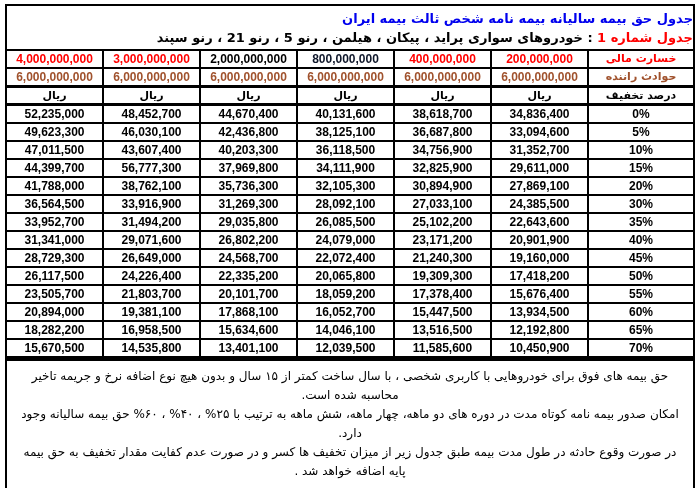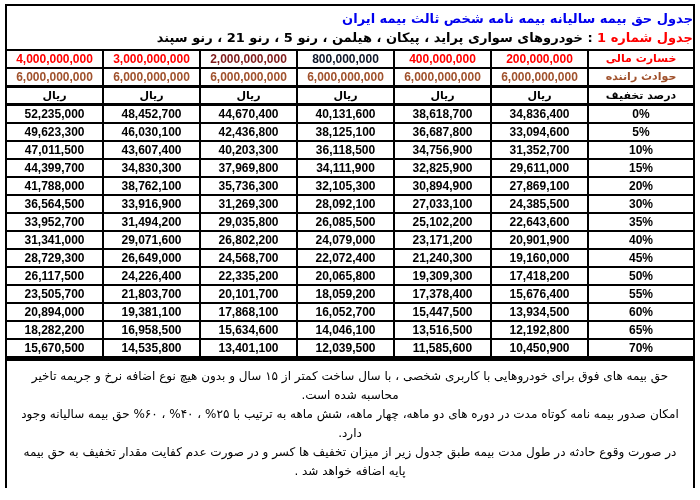--- a/index.html
+++ b/index.html
@@ -35,21 +35,21 @@
         <col style="width:14.1%">
       <col style="width:14.1%">
         <col style="width:14.1%">
         <col style="width:14.1%">
       <col>
     </colgroup>
     <tbody>
         <tr>
           <td class="num" style="color: rgb(255, 0, 0);">4,000,000,000</td>
           <td class="num" style="color: rgb(255, 0, 0); border-radius: 7px;">3,000,000,000</td>
-          <td class="num" style="color: #7f1d1d;">2,000,000,000</td>
+          <td class="num" style="color: #000000;">2,000,000,000</td>
           <td class="num" style="color: #0f172a;">800,000,000</td>
           <td class="num" style="color: rgb(255, 0, 0);">400,000,000</td>
           <td class="num" style="color: rgb(255, 0, 0); margin-left: 32px;">200,000,000</td>
           <td class="lbl" style="color: rgb(255, 0, 0);">خسارت مالی</td>
         </tr>
         <tr>
           <td class="num" style="color: rgb(160, 82, 45);">6,000,000,000</td>
           <td class="num" style="color: rgb(160, 82, 45);">6,000,000,000</td>
           <td class="num" style="color: rgb(160, 82, 45);">6,000,000,000</td>
           <td class="num" style="color: rgb(160, 82, 45);">6,000,000,000</td>
@@ -88,21 +88,21 @@
           <td class="num">47,011,500</td>
           <td class="num">43,607,400</td>
           <td class="num">40,203,300</td>
           <td class="num">36,118,500</td>
           <td class="num">34,756,900</td>
           <td class="num">31,352,700</td>
           <td class="num">10%</td>
         </tr>
         <tr>
           <td class="num">44,399,700</td>
-          <td class="num">34,830,300</td>
+          <td class="num">56,777,300</td>
           <td class="num">37,969,800</td>
           <td class="num">34,111,900</td>
           <td class="num">32,825,900</td>
           <td class="num">29,611,000</td>
           <td class="num">15%</td>
         </tr>
         <tr>
           <td class="num">41,788,000</td>
           <td class="num">38,762,100</td>
           <td class="num">35,736,300</td>

